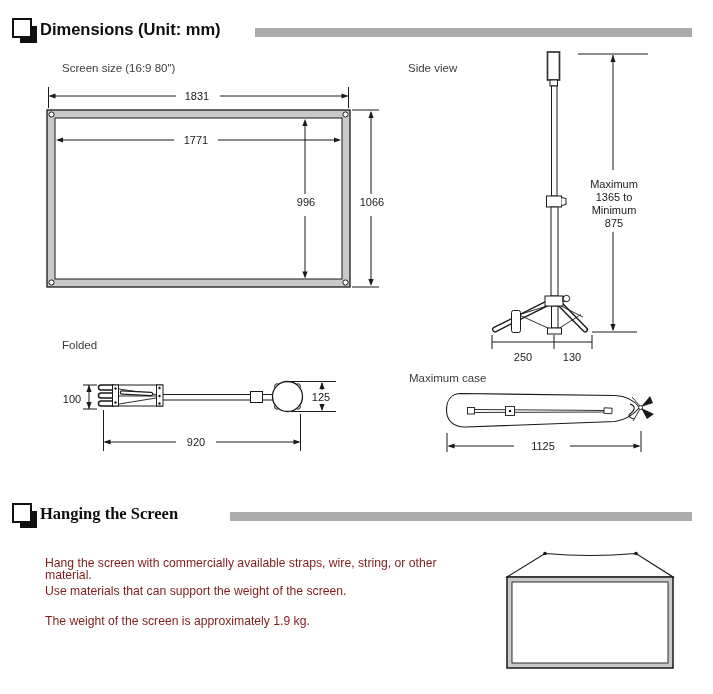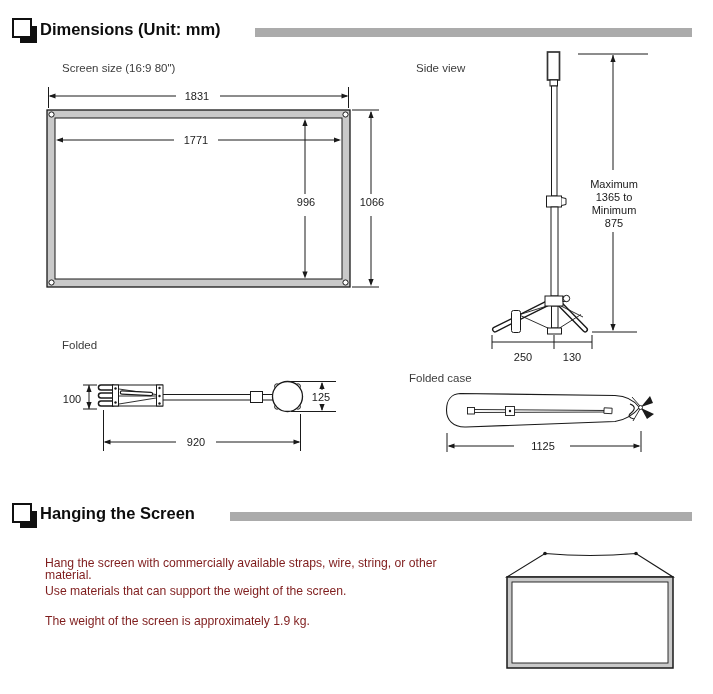--- a/index.html
+++ b/index.html
@@ -203,25 +203,25 @@
   </svg>
 
   <div class="abs" style="left:0;top:0;width:601px;height:50px;">
     <div class="abs sq-black" style="left:20px;top:26px;"></div>
     <div class="abs sq-white" style="left:12px;top:18px;"></div>
     <div class="abs sec-header-title" style="left:40px;top:20px;">Dimensions (Unit: mm)</div>
     <div class="abs gbar" style="left:255px;top:28px;width:437px;"></div>
   </div>
 
   <div class="abs diag-label" style="left:62px;top:62px;">Screen size (16:9 80")</div>
-  <div class="abs diag-label" style="left:408px;top:62px;margin-left:8px;">Side view</div>
+  <div class="abs diag-label" style="left:408px;top:62px;">Side view</div>
   <div class="abs diag-label" style="left:62px;top:339px;">Folded</div>
-  <div class="abs diag-label" style="left:409px;top:372px;">Folded case</div>
-
-  <div class="abs" style="left:0;top:485px;width:591px;height:50px;">
+  <div class="abs diag-label" style="left:409px;top:372px;">Maximum case</div>
+
+  <div class="abs" style="left:0;top:485px;width:591px;height:50px;font-family:Liberation Serif, serif;">
     <div class="abs sq-black" style="left:20px;top:26px;"></div>
     <div class="abs sq-white" style="left:12px;top:18px;"></div>
     <div class="abs sec-header-title" style="left:40px;top:19px;">Hanging the Screen</div>
     <div class="abs gbar" style="left:230px;top:27px;width:462px;"></div>
   </div>
 
   <div class="abs body-line" style="left:45px;top:556px;">Hang the screen with commercially available straps, wire, string, or other</div>
   <div class="abs body-line" style="left:45px;top:568px;">material.</div>
   <div class="abs body-line" style="left:45px;top:584px;">Use materials that can support the weight of the screen.</div>
   <div class="abs body-line" style="left:45px;top:614px;">The weight of the screen is approximately 1.9 kg.</div>

